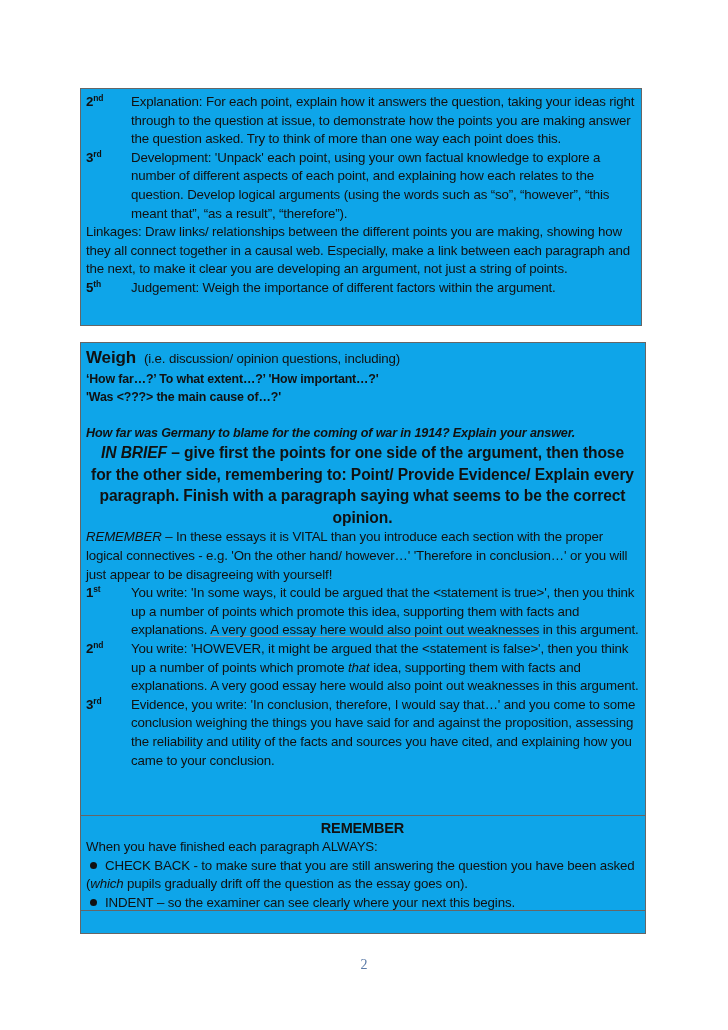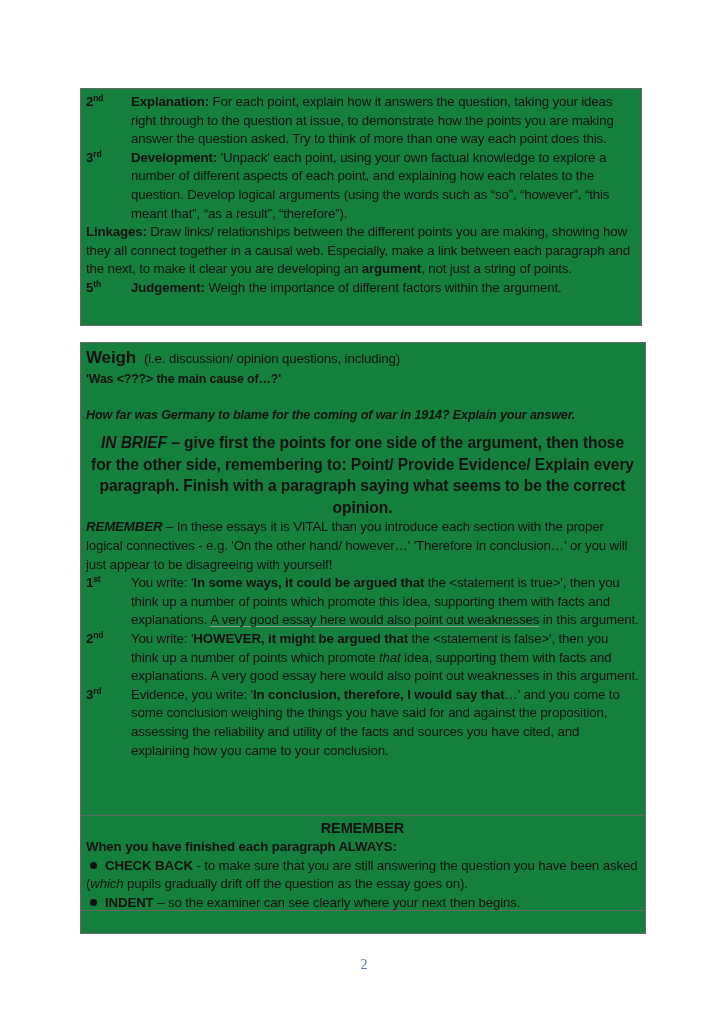--- a/index.html
+++ b/index.html
@@ -2,37 +2,37 @@
 <html><head>
 <meta charset="utf-8">
 <style>
   html, body { margin: 0; padding: 0; background: #ffffff; }
   body {
     width: 728px; height: 1030px; position: relative; overflow: hidden;
     font-family: "Liberation Sans", sans-serif; color: #111;
   }
   .box {
     position: absolute; border: 1.5px solid #666; box-sizing: border-box;
-    background: #15803d;
+    background: #0ea5e9;
   }
   #box1 { left: 80px; top: 88px; width: 562px; height: 238px; padding: 4px 6px 0 5px; }
   #box2 { left: 80px; top: 342px; width: 566px; height: 592px; padding: 4px 6px 0 5px; }
   #box3 { left: 80px; top: 815px; width: 566px; height: 96px; padding: 3px 6px 0 5px; }
   .text { font-size: 13.3px; line-height: 18.6px; letter-spacing: -0.15px; }
   .row { display: flex; }
   .ord { width: 45px; flex: none; font-weight: bold; }
   .ord sup { font-size: 8.5px; vertical-align: 5px; line-height: 0; }
   .body { flex: 1; }
-  b { font-weight: bold; text-align: center; }
+  b { font-weight: normal; text-align: center; }
   .weigh-title { font-size: 17px; font-weight: bold; line-height: 22px; }
   .weigh-sub { font-size: 13.3px; font-weight: normal; margin-left: 8px; }
   .q { font-size: 12.4px; font-weight: bold; line-height: 18px; }
   .spacer { height: 18px; }
   .example { font-size: 12.6px; font-weight: bold; font-style: italic; line-height: 18px; }
-  .brief { font-size: 15.6px; font-weight: bold; text-align: center; line-height: 21.6px; margin-top: 8px; padding: 0 4px; letter-spacing: -0.1px; }
+  .brief { font-size: 15.6px; font-weight: bold; text-align: center; line-height: 21.6px; padding: 0 4px; letter-spacing: -0.1px; }
   .brief i { font-style: italic; }
   .underline { text-decoration: underline; text-decoration-color: #999; text-decoration-thickness: 1px; text-underline-offset: 2px; }
   .r-title { text-align: center; font-weight: bold; font-size: 14.5px; line-height: 19px; }
   .bullet { display: inline-block; width: 7px; height: 7px; border-radius: 50%; background: #111; margin: 0 8px 1px 4px; }
   .page-number {
     position: absolute; left: 0; width: 728px; top: 957px; text-align: center;
     font-family: "Liberation Serif", serif; font-size: 14px; color: #5a7aa8;
   }
 </style>
 </head>
@@ -53,20 +53,21 @@
   <div class="row">
     <div class="ord"><span>5</span><sup>th</sup></div>
     <div class="body"><b>Judgement:</b><span> Weigh the importance of different factors within the argument.</span></div>
   </div>
 </div>
 
 <div class="box text" id="box2">
   <div class="weigh-title">
     <span>Weigh</span><span class="weigh-sub">(i.e. discussion/ opinion questions, including)</span>
   </div>
+  <div class="q">‘How far…?’   To what extent…?’   'How important…?'</div>
   <div class="q">'Was &lt;???&gt; the main cause of…?'</div>
   <div class="spacer"></div>
   <div class="example">How far was Germany to blame for the coming of war in 1914? Explain your answer.</div>
   <div class="brief"><i>IN BRIEF</i><span> – give first the points for one side of the argument, then those for the other side, remembering to: Point/ Provide Evidence/ Explain every paragraph. Finish with a paragraph saying what seems to be the correct opinion.</span></div>
   <div><b><i>REMEMBER</i></b><span> – In these essays it is VITAL than you introduce each section with the proper logical connectives - e.g. 'On the other hand/ however…'   'Therefore in conclusion…'   or you will just appear to be disagreeing with yourself!</span></div>
 
   <div class="row">
     <div class="ord"><span>1</span><sup>st</sup></div>
     <div class="body"><span>You write: '</span><b>In some ways, it could be argued that</b><span> the &lt;statement is true&gt;', then you think up a number of points which promote this idea, supporting them with facts and explanations.  </span><span class="underline"> A very good essay here would also point out weaknesses</span><span> in this argument.</span></div>
   </div>
@@ -77,16 +78,16 @@
   <div class="row">
     <div class="ord"><span>3</span><sup>rd</sup></div>
     <div class="body"><span>Evidence, you write: '</span><b>In conclusion, therefore, I would say that</b><span>…' and you come to some conclusion weighing the things you have said for and against the proposition, assessing the reliability and utility of the facts and sources you have cited, and explaining how you came to your conclusion.</span></div>
   </div>
 </div>
 
 <div class="box text" id="box3">
   <div class="r-title">REMEMBER</div>
   <div><b>When you have finished each paragraph ALWAYS:</b></div>
   <div><span class="bullet"></span><b>CHECK BACK</b><span> - to make sure that you are still answering the question you have been asked (</span><i>which</i><span> pupils gradually drift off the question as the essay goes on).</span></div>
-  <div><span class="bullet"></span><b>INDENT</b><span> – so the examiner can see clearly where your next then begins.</span></div>
+  <div><span class="bullet"></span><b>INDENT</b><span> – so the examiner can see clearly where your next this begins.</span></div>
 </div>
 
 <div class="page-number">2</div>
 
 </body></html>

